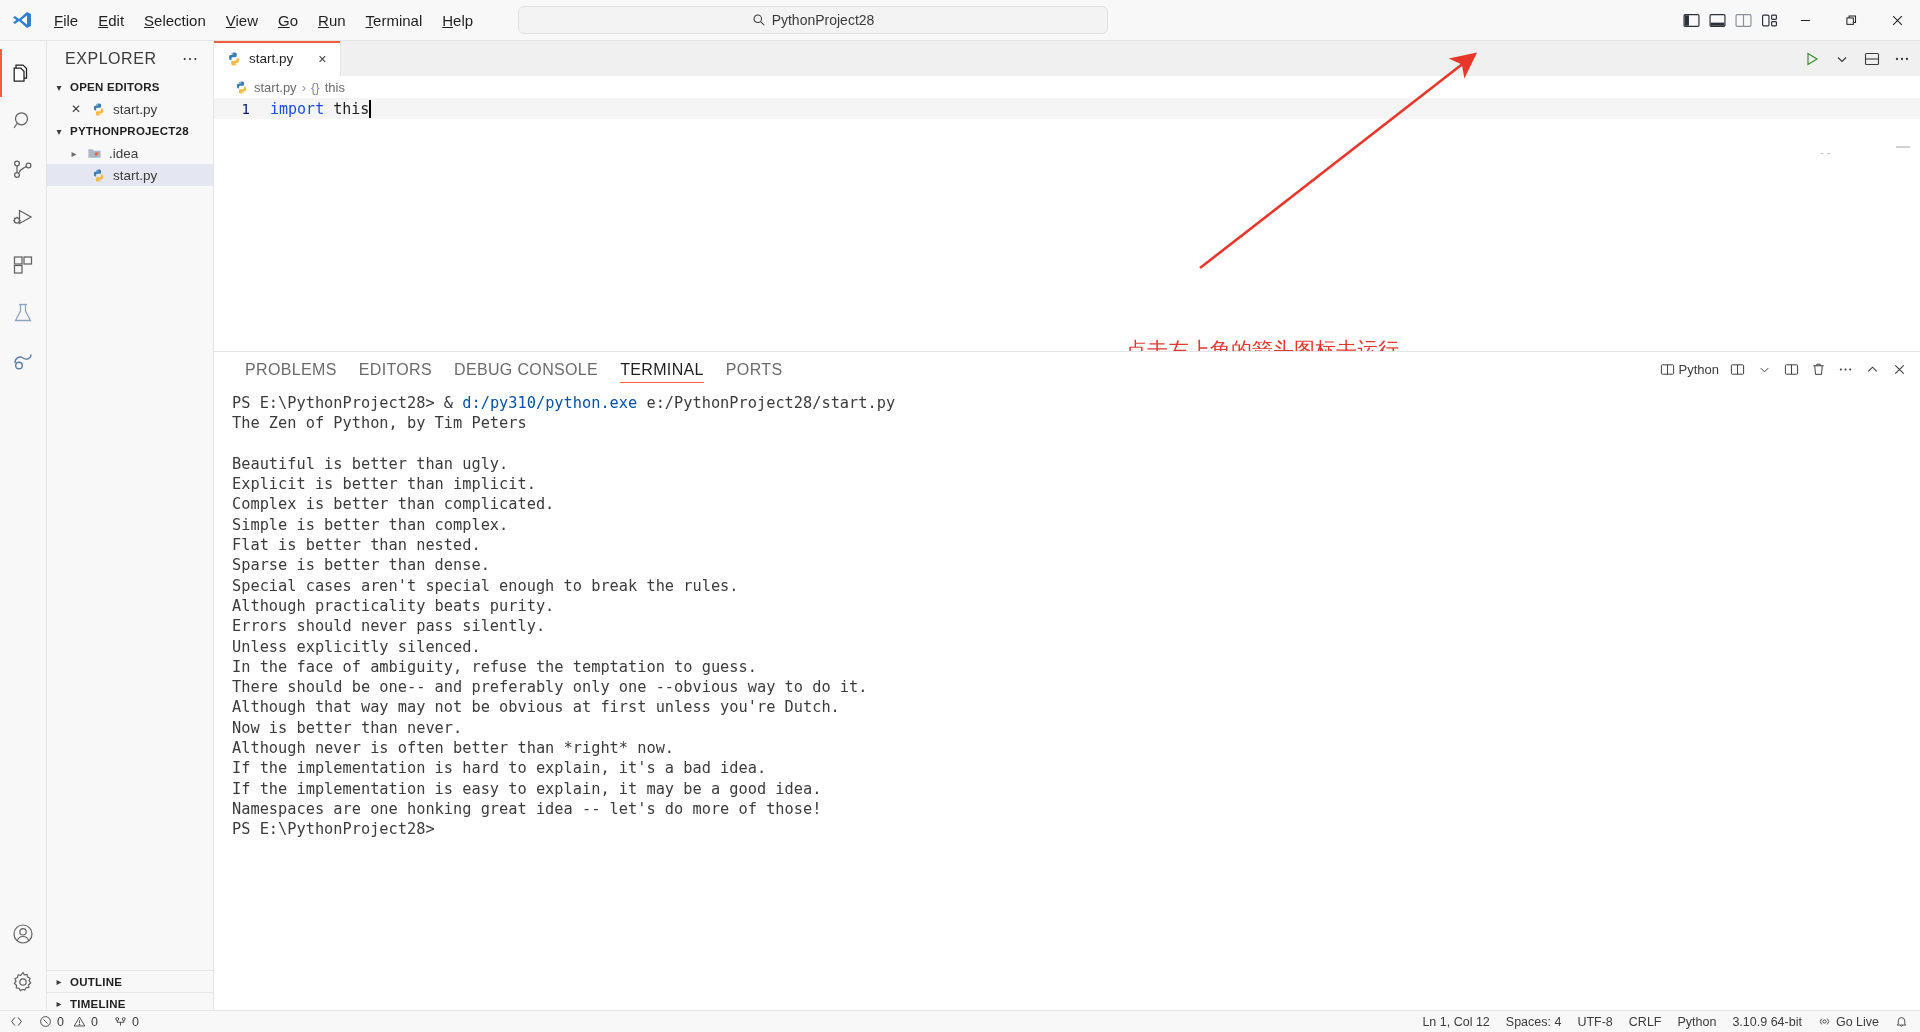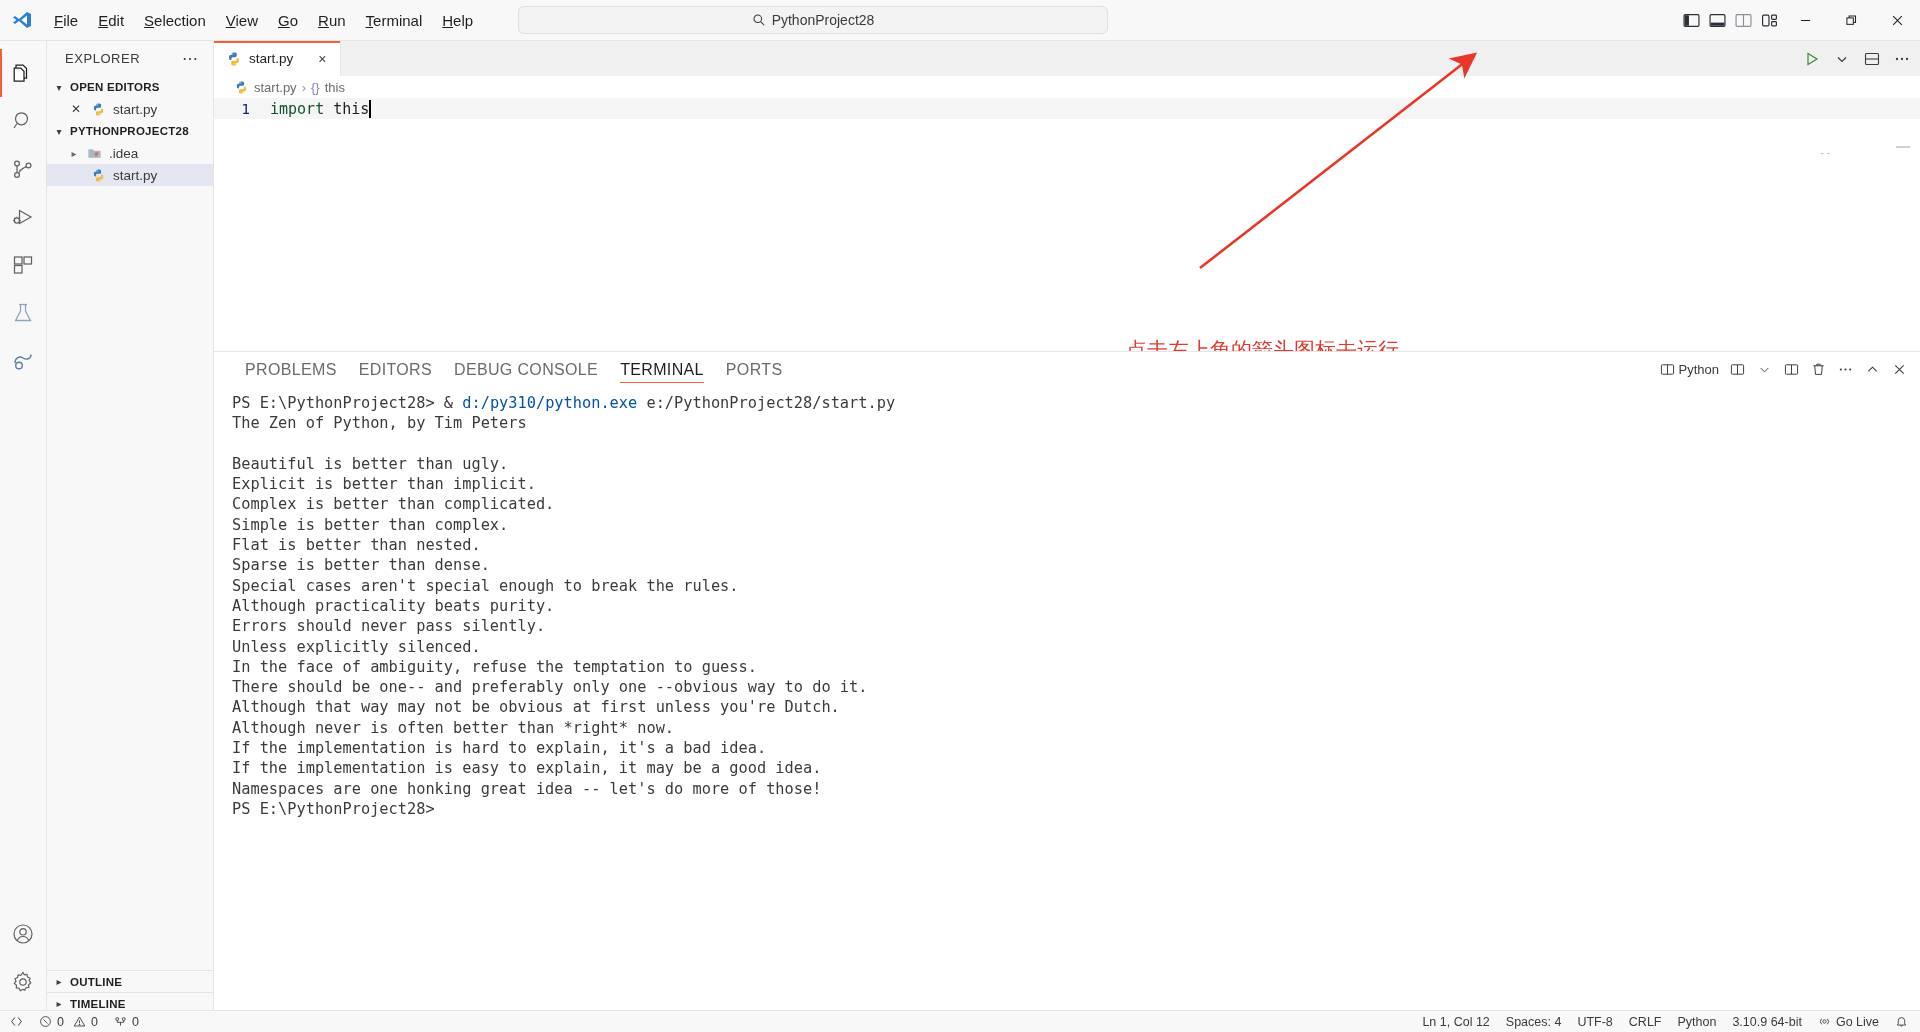--- a/index.html
+++ b/index.html
@@ -74,21 +74,21 @@
 
   
   #sidebar {
     position: absolute; left: 47px; top: 41px; width: 167px; height: 973px;
     background: #f8f8f8; border-right: 1px solid #e5e5e5;
   }
   #sb-head {
     height: 35px; display: flex; align-items: center; justify-content: space-between;
     padding: 0 14px 0 18px;
   }
-  #sb-head .ttl { font-size: 13px; letter-spacing: .55px; color: #3b3b3b; font-weight: 400; }
+  #sb-head .ttl { font-size: 16px; letter-spacing: .55px; color: #3b3b3b; font-weight: 400; }
   #sb-head .dots { font-size: 16px; color: #3b3b3b; cursor: pointer; letter-spacing: 1px; line-height: 0.6; }
 
   .sec-head {
     height: 22px; display: flex; align-items: center; gap: 3px; padding-left: 4px;
     cursor: pointer;
   }
   .sec-head .chev { width: 16px; text-align: center; font-size: 10px; color: #3b3b3b; }
   .sec-head .lbl { font-size: 11.5px; font-weight: bold; color: #1f1f1f; letter-spacing: .25px; }
 
   .row {
@@ -139,21 +139,21 @@
 
   #codearea { position: relative; height: 253px; background: #ffffff; }
   .codeline { height: 21px; display: flex; align-items: center; background: #f5f5f5; }
   .ln {
     width: 56px; text-align: right; padding-right: 20px;
     font-family: "DejaVu Sans Mono", monospace; font-size: 14px; color: #0b216f;
   }
   .ctext {
     font-family: "DejaVu Sans Mono", monospace; font-size: 15px; white-space: pre; position: relative;
   }
-  .kw { color: #14532d; }
+  .kw { color: #1d4ed8; }
   .id { color: #1f1f1f; }
   .caret {
     display: inline-block; width: 1.5px; height: 18px; background: #000;
     vertical-align: -4px; margin-left: 0px;
   }
 
   
   #annot-text {
     position: absolute; left: 912px; top: 238px;
     font-size: 21px; color: #e03a2f; white-space: nowrap;
@@ -565,20 +565,21 @@
         <div class="tline">Simple is better than complex.</div>
         <div class="tline">Flat is better than nested.</div>
         <div class="tline">Sparse is better than dense.</div>
         <div class="tline">Special cases aren't special enough to break the rules.</div>
         <div class="tline">Although practicality beats purity.</div>
         <div class="tline">Errors should never pass silently.</div>
         <div class="tline">Unless explicitly silenced.</div>
         <div class="tline">In the face of ambiguity, refuse the temptation to guess.</div>
         <div class="tline">There should be one-- and preferably only one --obvious way to do it.</div>
         <div class="tline">Although that way may not be obvious at first unless you're Dutch.</div>
+        <div class="tline">Now is better than never.</div>
         <div class="tline">Although never is often better than *right* now.</div>
         <div class="tline">If the implementation is hard to explain, it's a bad idea.</div>
         <div class="tline">If the implementation is easy to explain, it may be a good idea.</div>
         <div class="tline">Namespaces are one honking great idea -- let's do more of those!</div>
       </div>
     <div class="tline"><span>PS E:\PythonProject28&gt;</span></div>
   </div>
 </div>
 
 <div id="statusbar">

